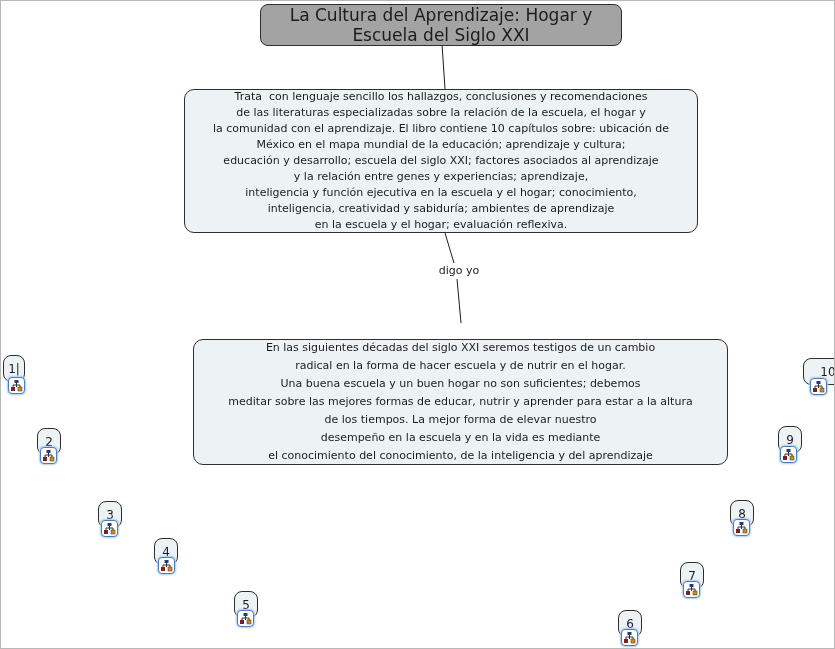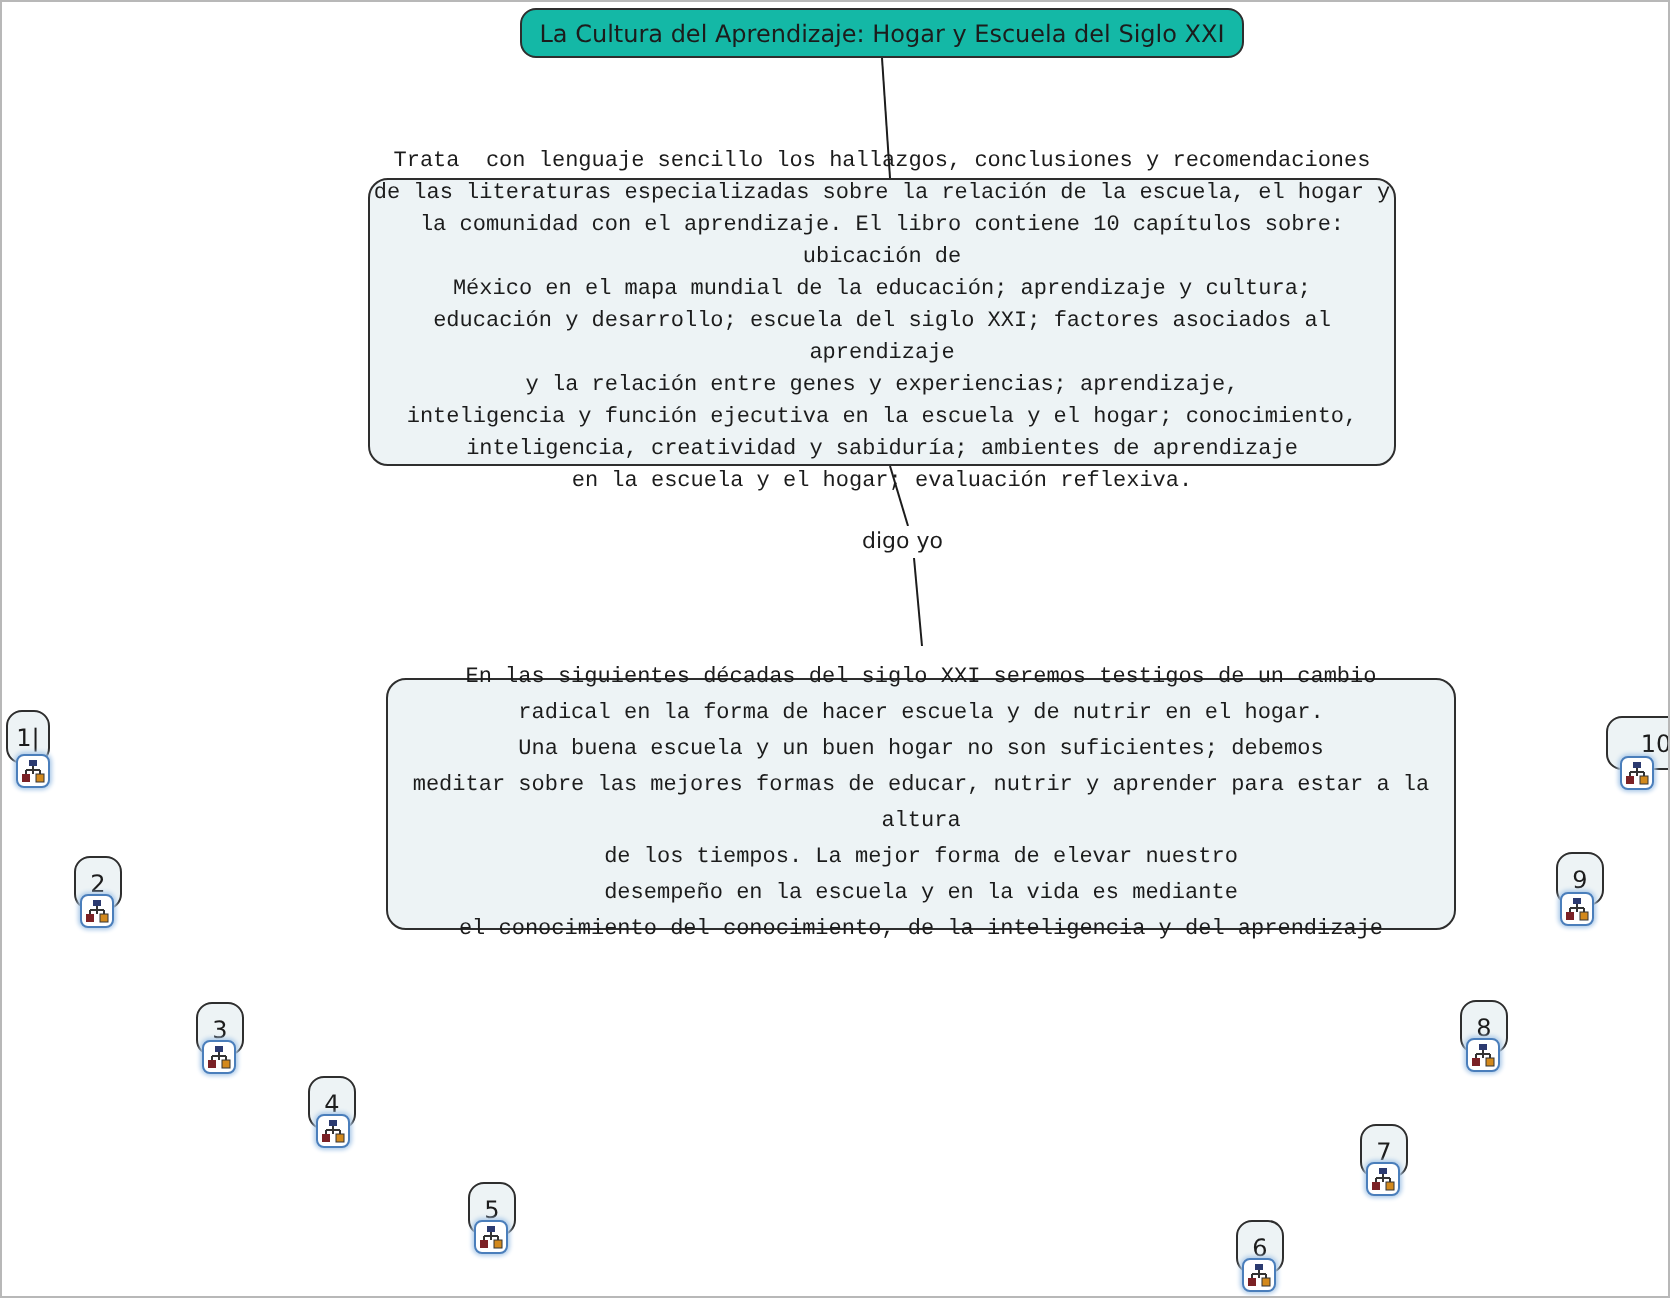--- a/index.html
+++ b/index.html
@@ -20,46 +20,45 @@
     border: 1px solid #2e2e2e;
     border-radius: 10px;
     background: #edf3f5;
     color: #1c1c1c;
     display: flex;
     align-items: center;
     justify-content: center;
     text-align: center;
   }
   .title-box {
-    left: 259px; top: 3px; width: 362px; height: 25px;
-    background: #14b8a6;
+    left: 259px; top: 3px; width: 362px; height: 42px;
+    background: #a3a3a3;
     border-radius: 8px;
-    font-size: 12px;
+    font-size: 17px;
   }
   .para {
     white-space: pre-wrap;
     font-size: 11px;
-    font-family: Liberation Mono, monospace;
   }
   .desc-box {
     left: 183px; top: 88px; width: 514px; height: 144px;
     line-height: 16px;
   }
   .statement-box {
     left: 192px; top: 322px; width: 535px; height: 126px;
     line-height: 18px;
     margin-top: 16px;
   }
   .linking-phrase {
     position: absolute;
     left: 430px; top: 262px; width: 56px; height: 16px;
     background: #ffffff;
     color: #1c1c1c;
     font-size: 11px;
-    text-align: left;
+    text-align: center;
     line-height: 16px;
   }
   .num-node {
     position: absolute;
     border: 1px solid #2e2e2e;
     border-radius: 8px;
     background: #edf3f5;
     color: #1c1c1c;
     font-size: 12px;
     height: 27px;

